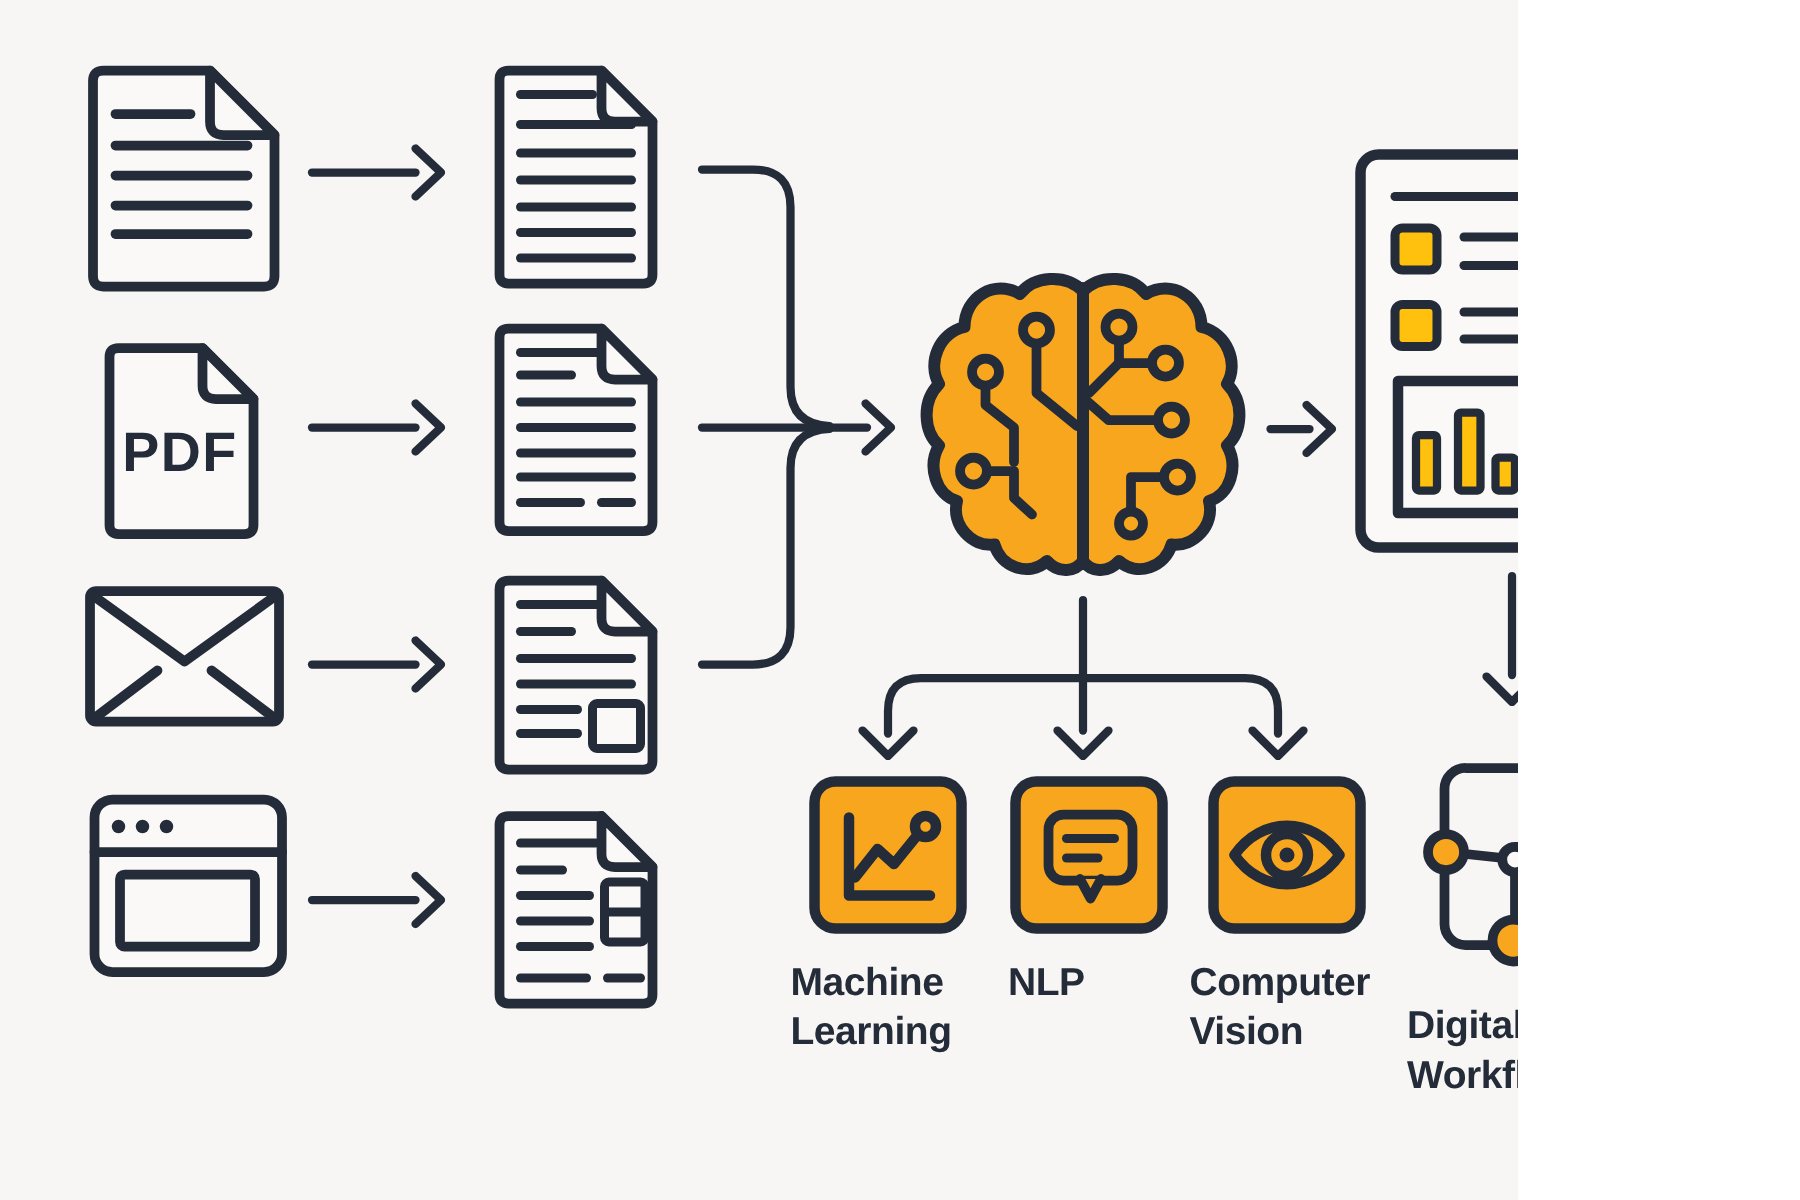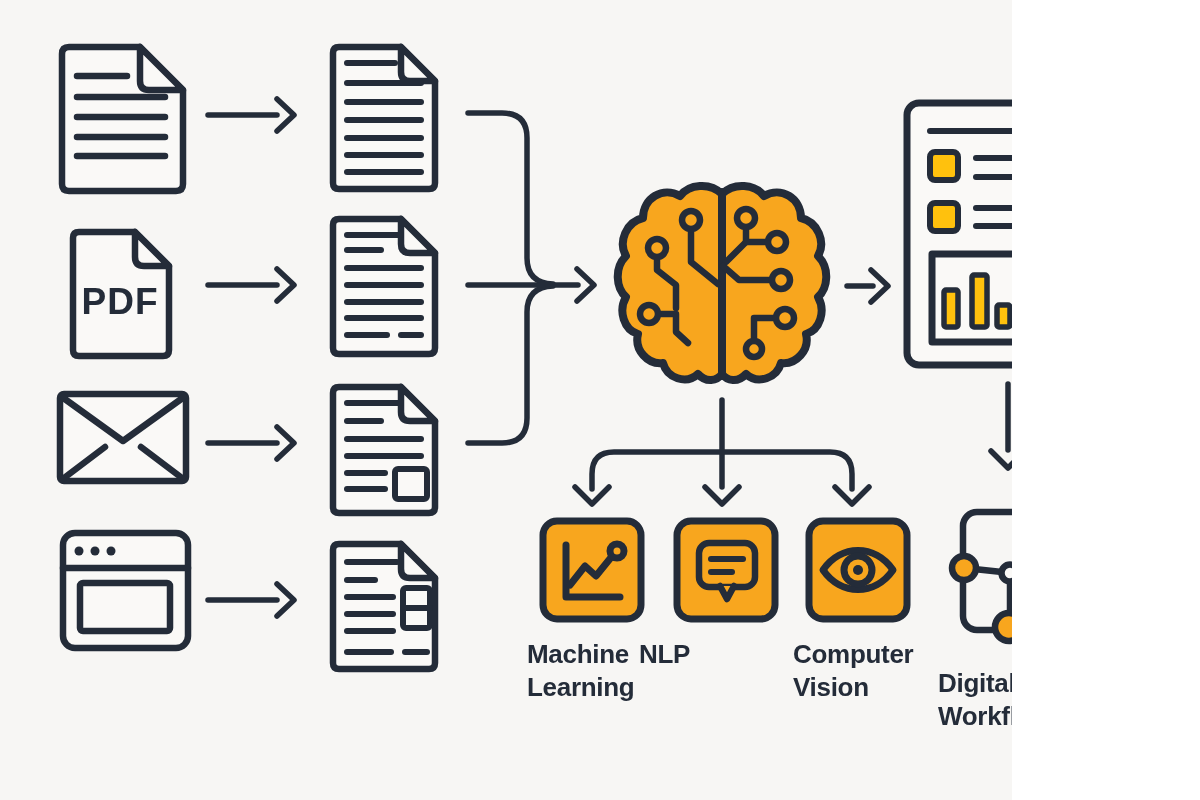--- a/index.html
+++ b/index.html
@@ -250,17 +250,17 @@
       <path d="M62,84 V115"></path>
     </g>
     <circle class="st paper" stroke-width="6.5" cx="62" cy="75" r="8.5"></circle>
     <rect class="st f-yellow" stroke-width="6.5" x="74" y="2" width="24" height="24" rx="5"></rect>
     <rect class="st f-yellow" stroke-width="6.5" x="101" y="66" width="27" height="27" rx="5"></rect>
     <circle class="st f-orange" stroke-width="6.5" cx="16" cy="70" r="12"></circle>
     <circle class="st f-orange" stroke-width="6.5" cx="61" cy="129" r="14"></circle>
   </svg>
 
   <div class="label" style="left:527px;top:638px;width:130px">Machine Learning</div>
-  <div class="label" style="left:639px;top:638px;width:100px">NLP</div>
+  <div class="label" style="left:672px;top:638px;width:100px">NLP</div>
   <div class="label" style="left:938px;top:667px;width:150px">Digital Workflows</div>
   <div class="label" style="left:793px;top:638px;width:130px">Computer Vision</div>
 
 </div>
 
 </body></html>

